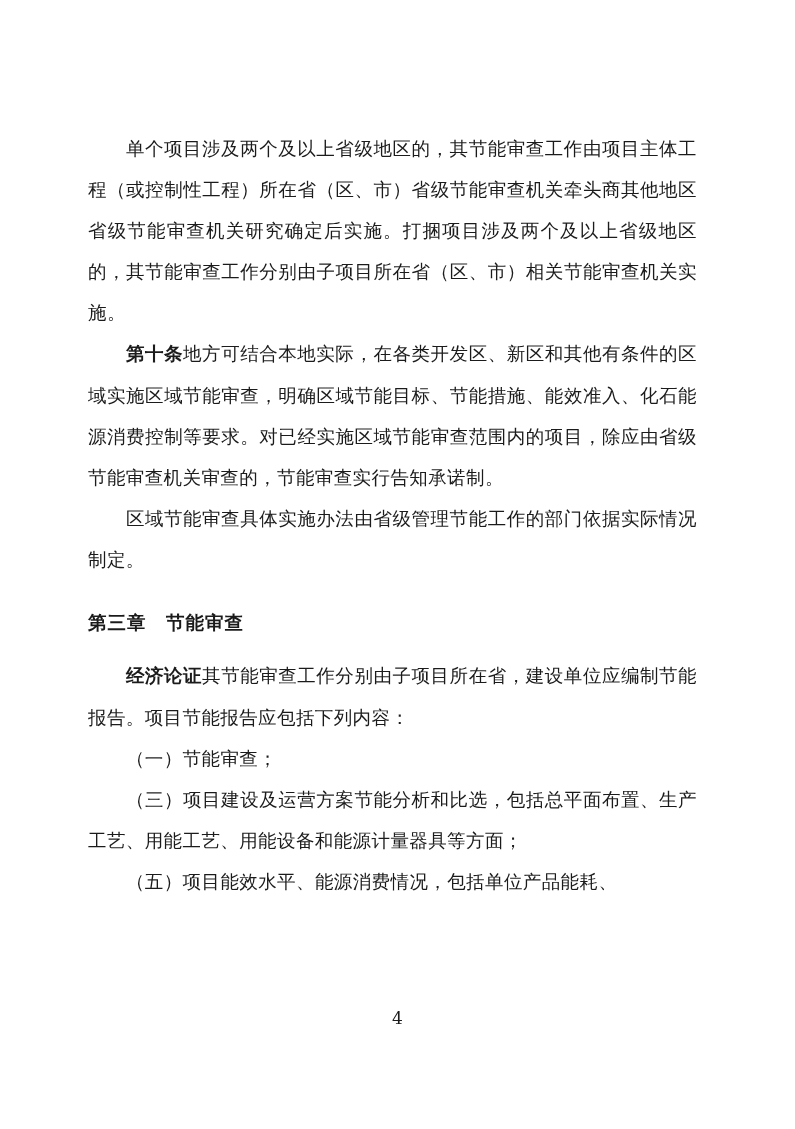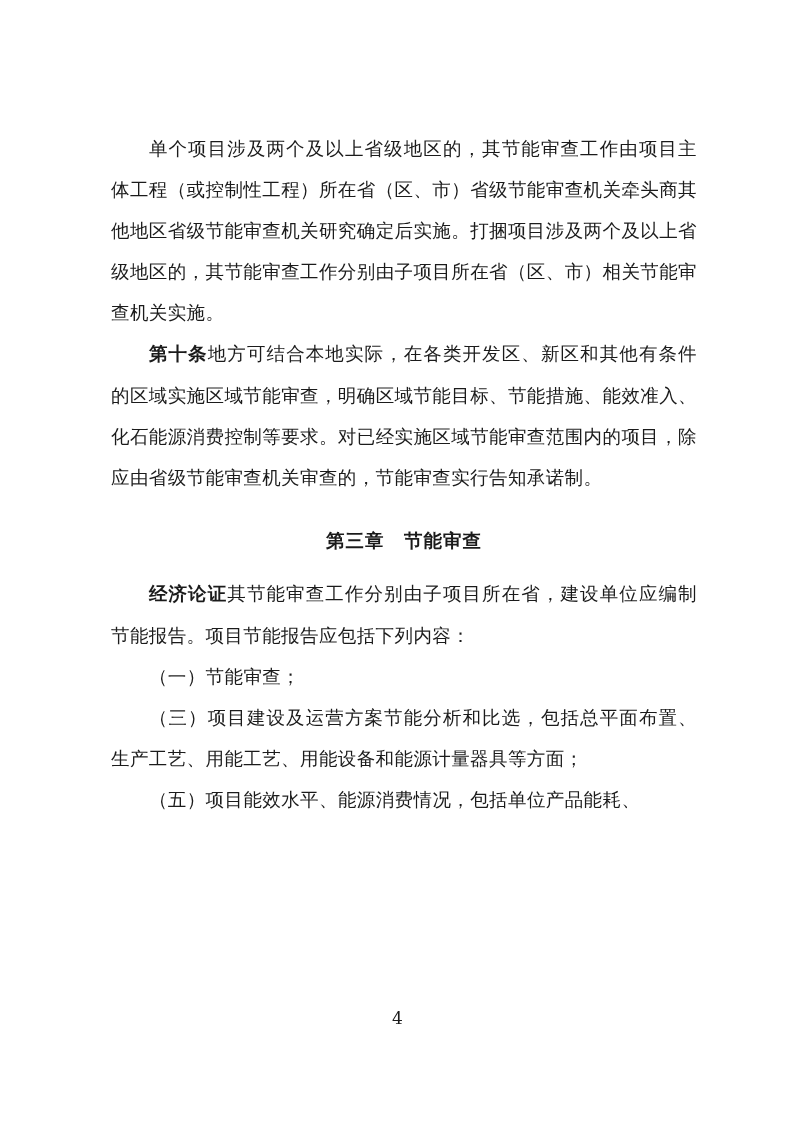--- a/index.html
+++ b/index.html
@@ -14,21 +14,21 @@
     color: #1a1a1a;
     position: relative;
     overflow: hidden;
   }
   .page {
     position: absolute;
     left: 0; top: 0;
     width: 795px;
     height: 1129px;
     box-sizing: border-box;
-    padding: 128px 98px 0 111px;
+    padding: 128px 98px 0 88px;
   }
   .para {
     font-size: 18.5px;
     line-height: 41px;
     text-align: justify;
     text-justify: inter-ideograph;
     margin: 0 0 0 0;
     letter-spacing: 0.4px;
     color: #1b1b1b;
   }
@@ -36,21 +36,20 @@
     text-indent: 2.05em;
   }
   .bold-lead {
     font-weight: bold;
     font-family: Liberation Serif, serif;
   }
   .chapter-title {
     font-size: 18.5px;
     line-height: 41px;
     font-weight: bold;
-    text-align: center;
     letter-spacing: 1px;
     margin: 0;
   }
   .spacer-sm { height: 12px; }
   .spacer-md { height: 22px; }
   .page-number {
     position: absolute;
     left: 0;
     right: 0;
     top: 1008px;
@@ -62,20 +61,21 @@
 </style>
 </head>
 <body>
 
 <div class="page">
 
   <p class="para indent">单个项目涉及两个及以上省级地区的，其节能审查工作由项目主体工程（或控制性工程）所在省（区、市）省级节能审查机关牵头商其他地区省级节能审查机关研究确定后实施。打捆项目涉及两个及以上省级地区的，其节能审查工作分别由子项目所在省（区、市）相关节能审查机关实施。</p>
 
   <p class="para indent"><span class="bold-lead">第十条</span><span>地方可结合本地实际，在各类开发区、新区和其他有条件的区域实施区域节能审查，明确区域节能目标、节能措施、能效准入、化石能源消费控制等要求。对已经实施区域节能审查范围内的项目，除应由省级节能审查机关审查的，节能审查实行告知承诺制。</span></p>
 
+  <p class="para indent">区域节能审查具体实施办法由省级管理节能工作的部门依据实际情况制定。</p>
 
   <div class="spacer-md"></div>
 
   <h2 class="chapter-title">第三章　节能审查</h2>
 
   <div class="spacer-sm"></div>
 
   <p class="para indent"><span class="bold-lead">经济论证</span><span>其节能审查工作分别由子项目所在省，建设单位应编制节能报告。项目节能报告应包括下列内容：</span></p>
 
   <p class="para indent">（一）节能审查；</p>

